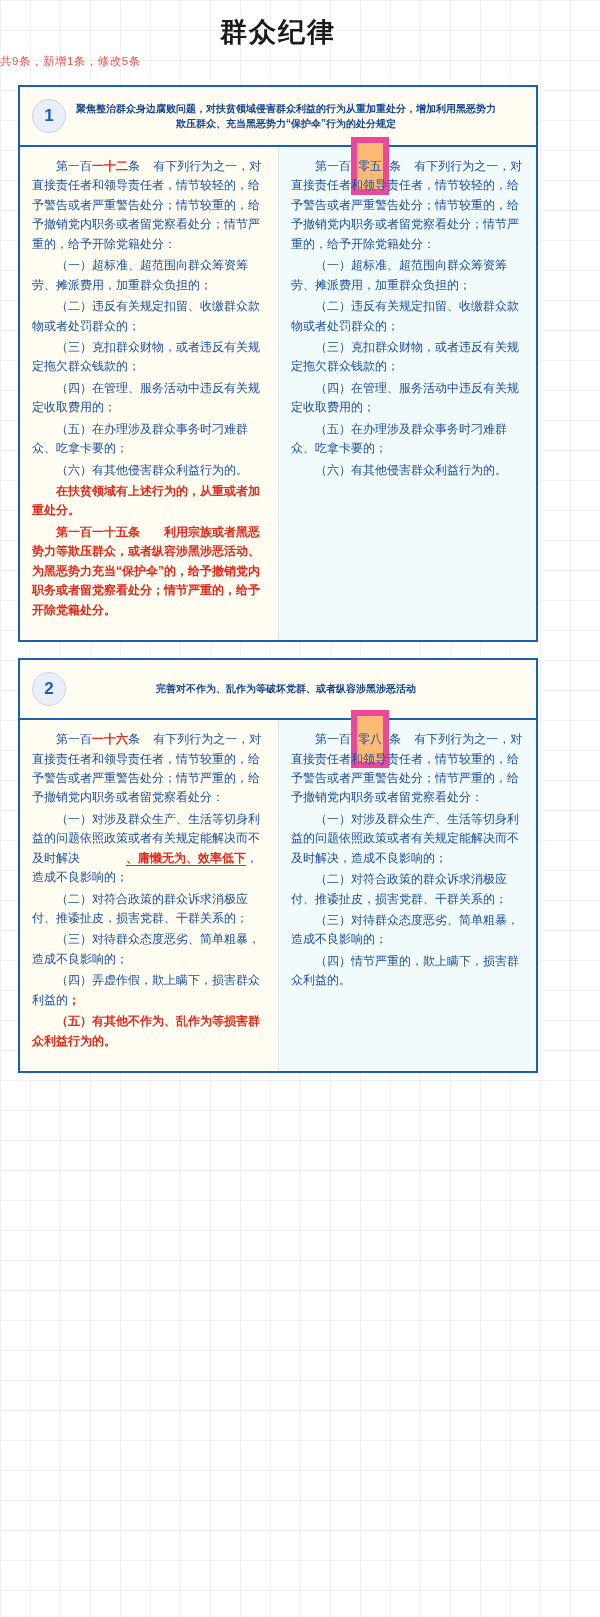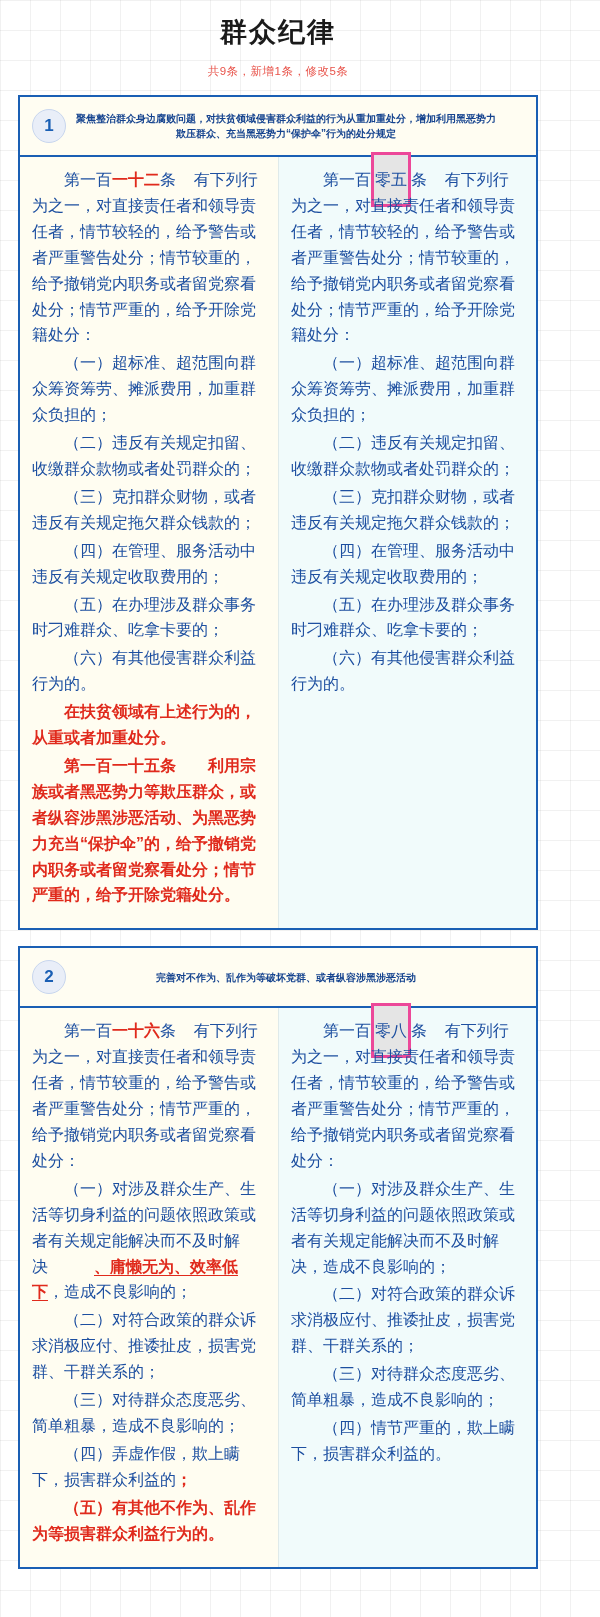--- a/index.html
+++ b/index.html
@@ -18,24 +18,24 @@
 
   .doc-title {
     text-align:center;
     font-size: 27px;
     font-weight: bold;
     color:#1a1a1a;
     letter-spacing: 2px;
     padding-top: 14px;
   }
   .doc-sub {
-    text-align:center;
+    text-align:left;
     font-size: 11.5px;
     color:#e8534a;
-    margin-top: 14px;
+    margin-top: 4px;
     letter-spacing: 0.5px;
   }
 
   .section {
     margin: 16px 18px 0 18px;
     border: 2px solid #1a5fb4;
     background: #ffffff;
   }
 
   .sec-head {
@@ -64,34 +64,34 @@
     font-weight: bold;
     line-height: 1.55;
     color:#16448f;
     padding-right: 26px;
   }
 
   .cols { display:flex; }
   .col {
     width: 50%;
     padding: 10px 12px 18px 12px;
-    font-size: 16px;
+    font-size: 12px;
     line-height: 1.62;
     color:#1d4fa0;
   }
   .col.left { background:#fffdf1; }
   .col.right { background:#f1fbfb; border-left:1px solid #dfeaea; }
 
   .p { text-indent: 2em; margin: 0 0 2px 0; }
   .p.sub { text-indent: 2em; }
   .p.gap { }
 
   .hl-red { color:#e02a1c; font-weight:bold; }
   .hl-red-u { color:#e02a1c; font-weight:bold; border-bottom:1.5px solid #e02a1c;margin-left:46px; }
-  .hl-mark { background:#e5e5e5; color:#1d4fa0; padding:16px 1px; border:3px solid #ec4899; }
+  .hl-mark { background:#fdba74; color:#1d4fa0; padding:16px 1px; border:6px solid #ec4899; }
   .bold-red-block { color:#e02a1c; font-weight:bold; }
 </style>
 </head>
 <body>
 
 <div class="page">
 
   <div class="doc-title">群众纪律</div>
   <div class="doc-sub">共9条，新增1条，修改5条</div>
 

